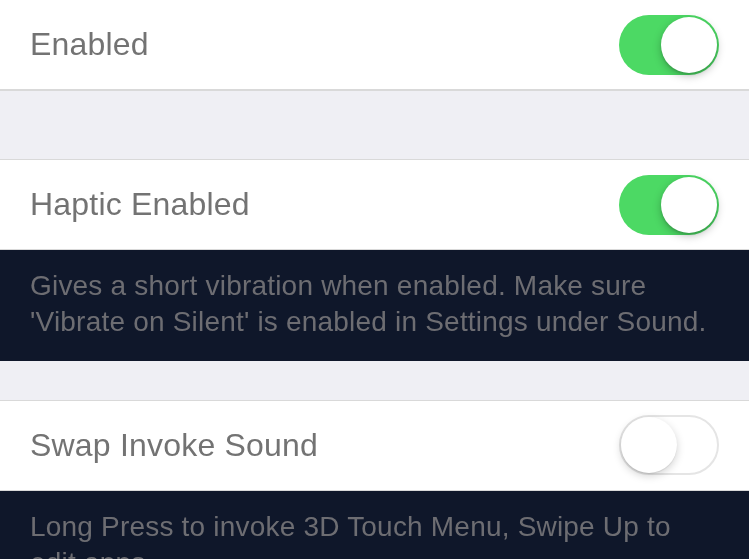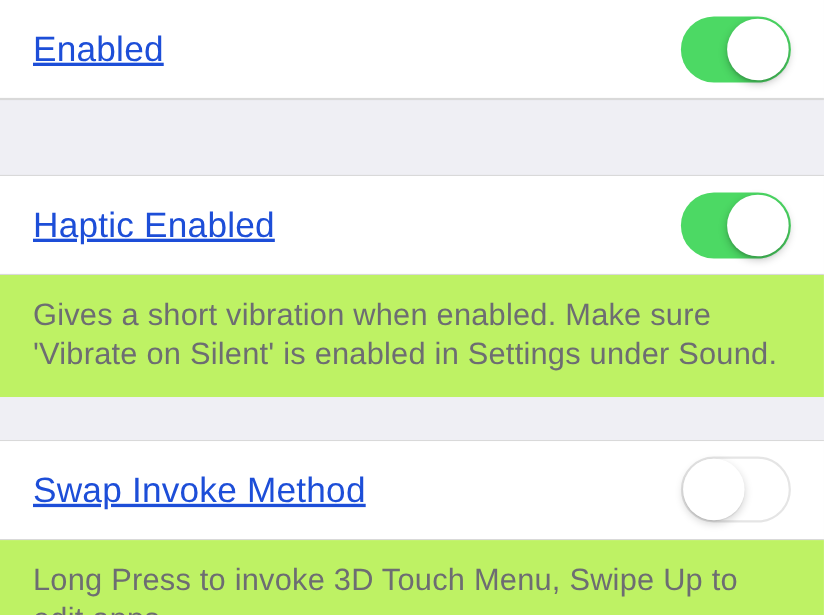--- a/index.html
+++ b/index.html
@@ -28,27 +28,26 @@
       justify-content: space-between;
       padding: 0 30px;
       height: 90px;
       border-bottom: 1px solid #d9d9d9;
     }
     .cell:first-child {
       border-top: 1px solid #d9d9d9;
     }
     .cell-label {
       font-size: 32px;
-      color: #1d4ed8;
+      color: #737373;
       font-weight: 400;
       letter-spacing: 0.2px;
-      text-decoration: underline;
     }
     .footer-text {
-      background: #bef264;
+      background: #0f172a;
       padding: 18px 30px 20px 30px;
       font-size: 28px;
       color: #6d6d72;
       line-height: 1.3;
       letter-spacing: 0.2px;
     }
     .switch {
       position: relative;
       width: 100px;
       height: 60px;
@@ -98,19 +97,19 @@
   <div class="switch on" aria-checked="true">
     <div class="knob"></div>
   </div>
 </div>
 
 <div class="footer-text">Gives a short vibration when enabled. Make sure 'Vibrate on Silent' is enabled in Settings under Sound.</div>
 
 <div class="section-spacer" style="height:40px;border-top:none;"></div>
 
 <div class="cell">
-  <span class="cell-label">Swap Invoke Method</span>
+  <span class="cell-label">Swap Invoke Sound</span>
   <div class="switch off" aria-checked="false">
     <div class="knob"></div>
   </div>
 </div>
 
 <div class="footer-text">Long Press to invoke 3D Touch Menu, Swipe Up to edit apps.</div>
 
 </body></html>

